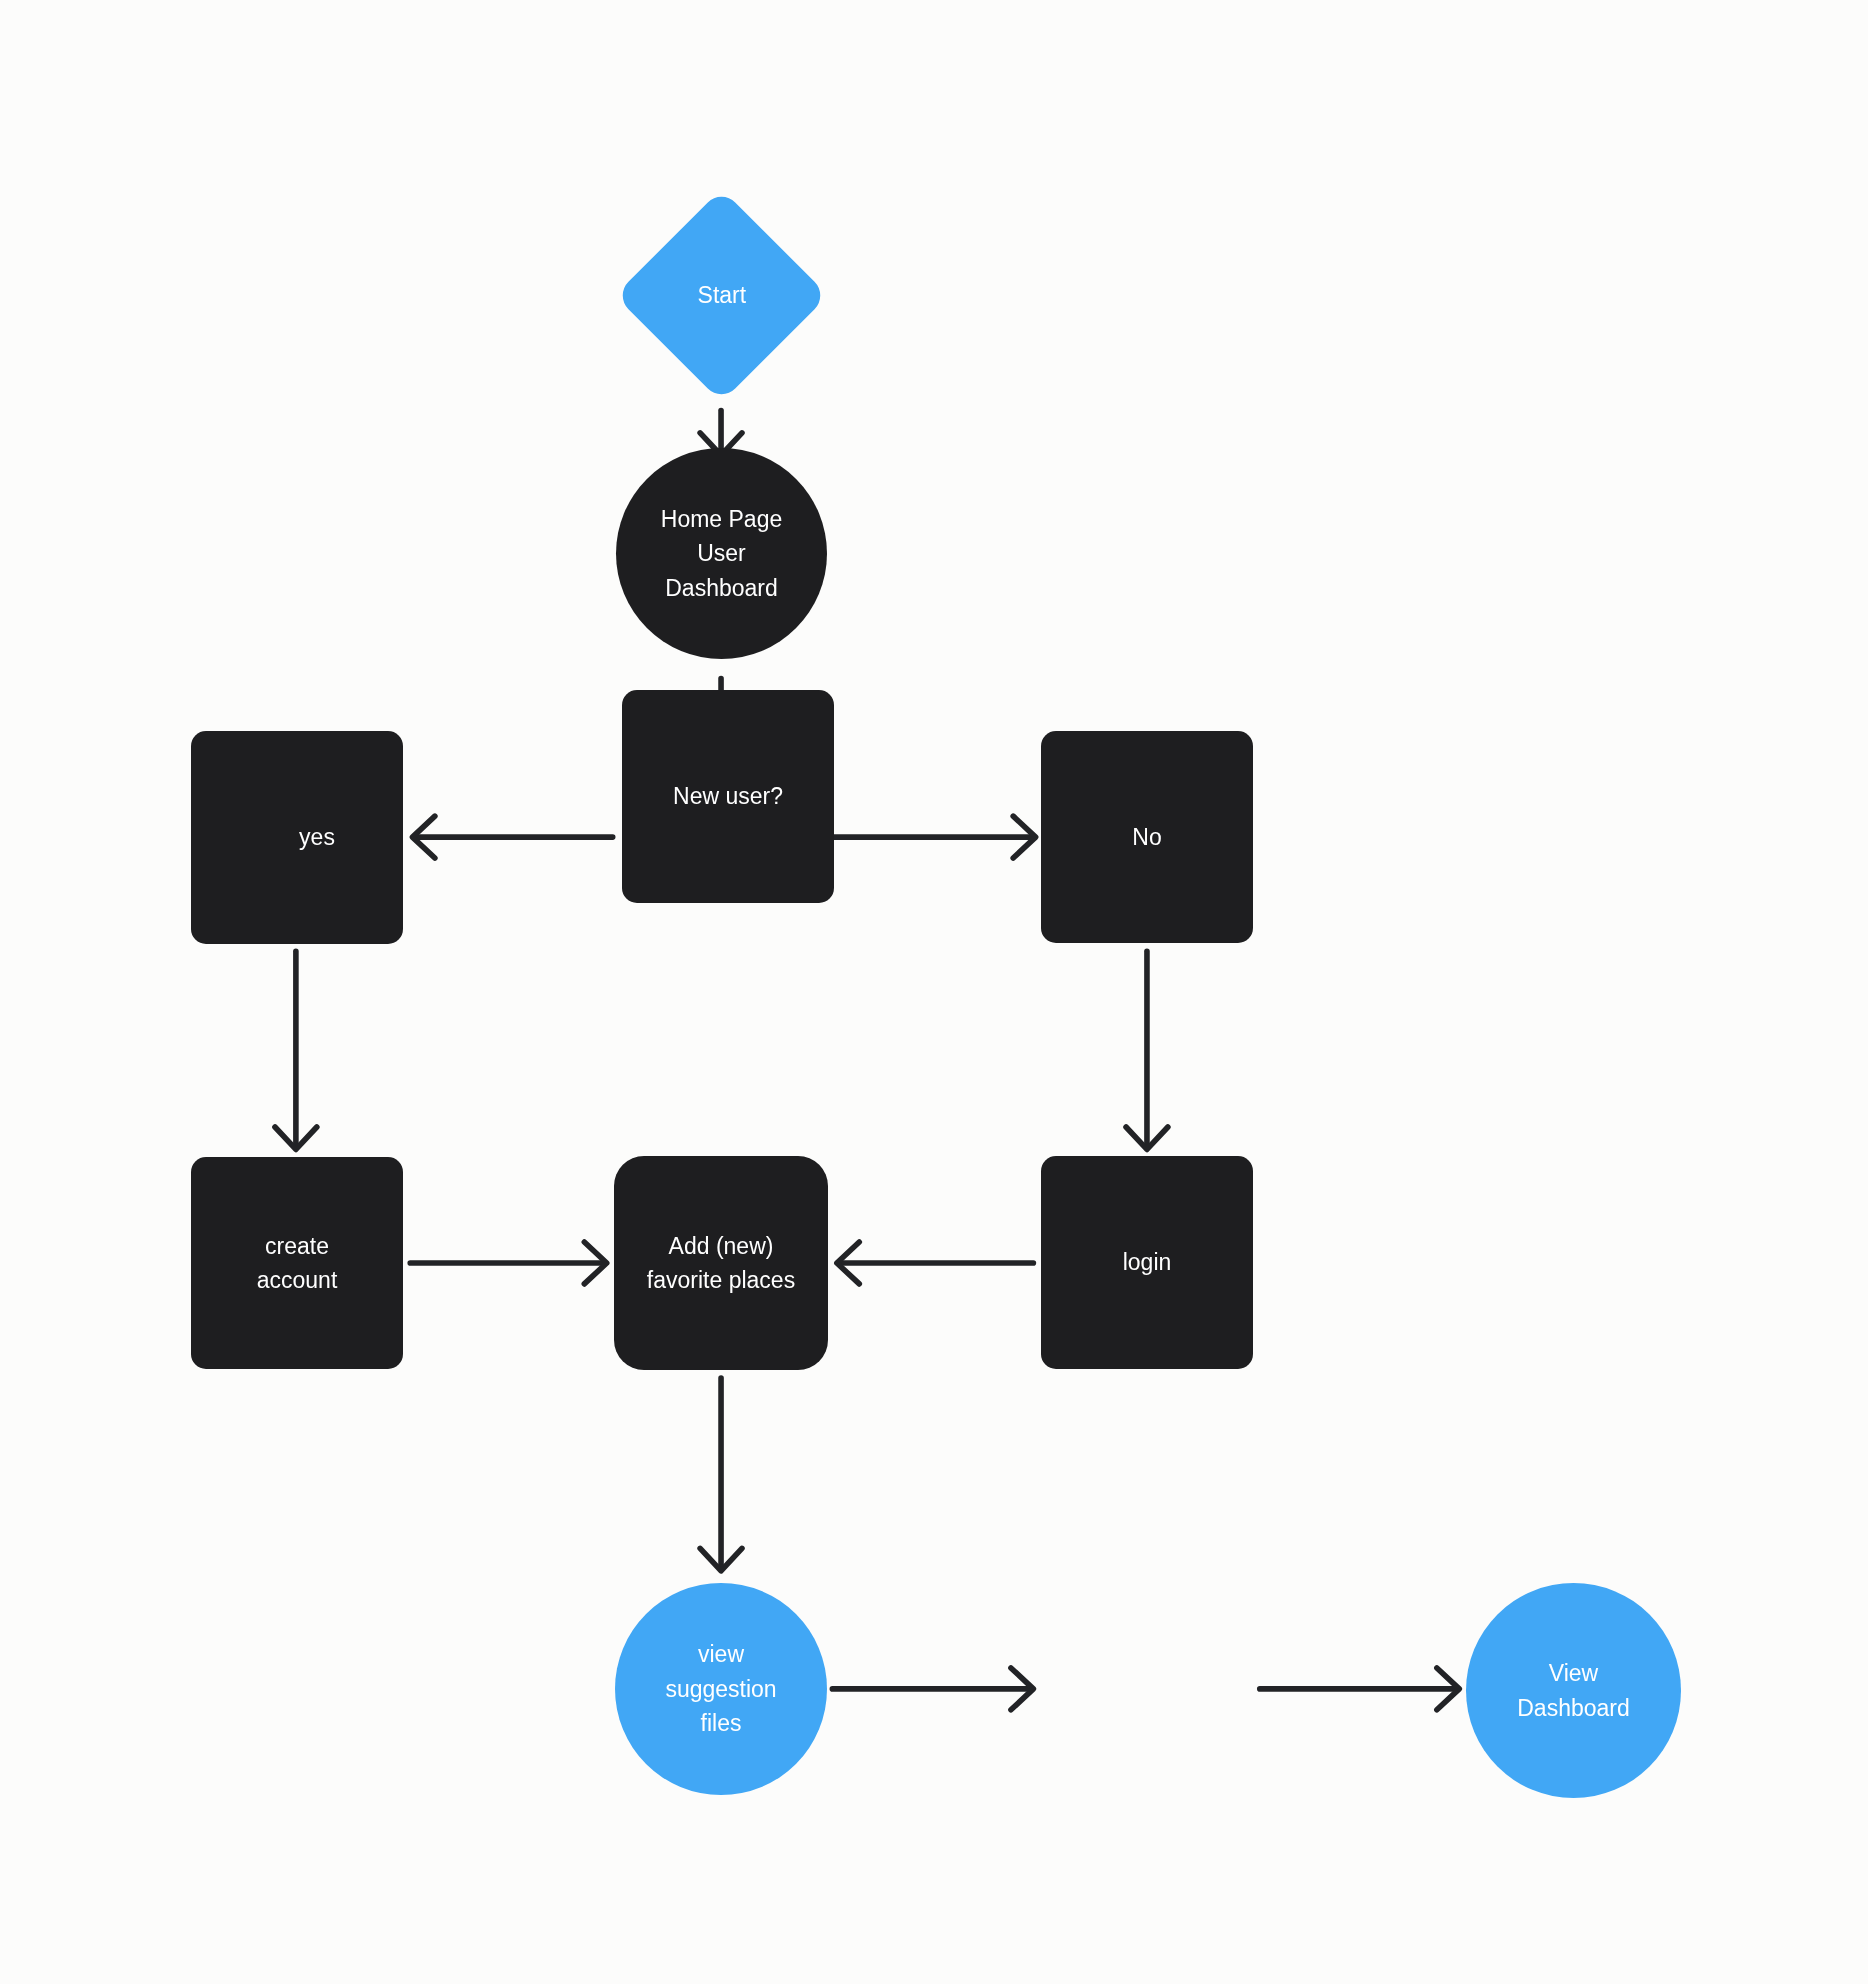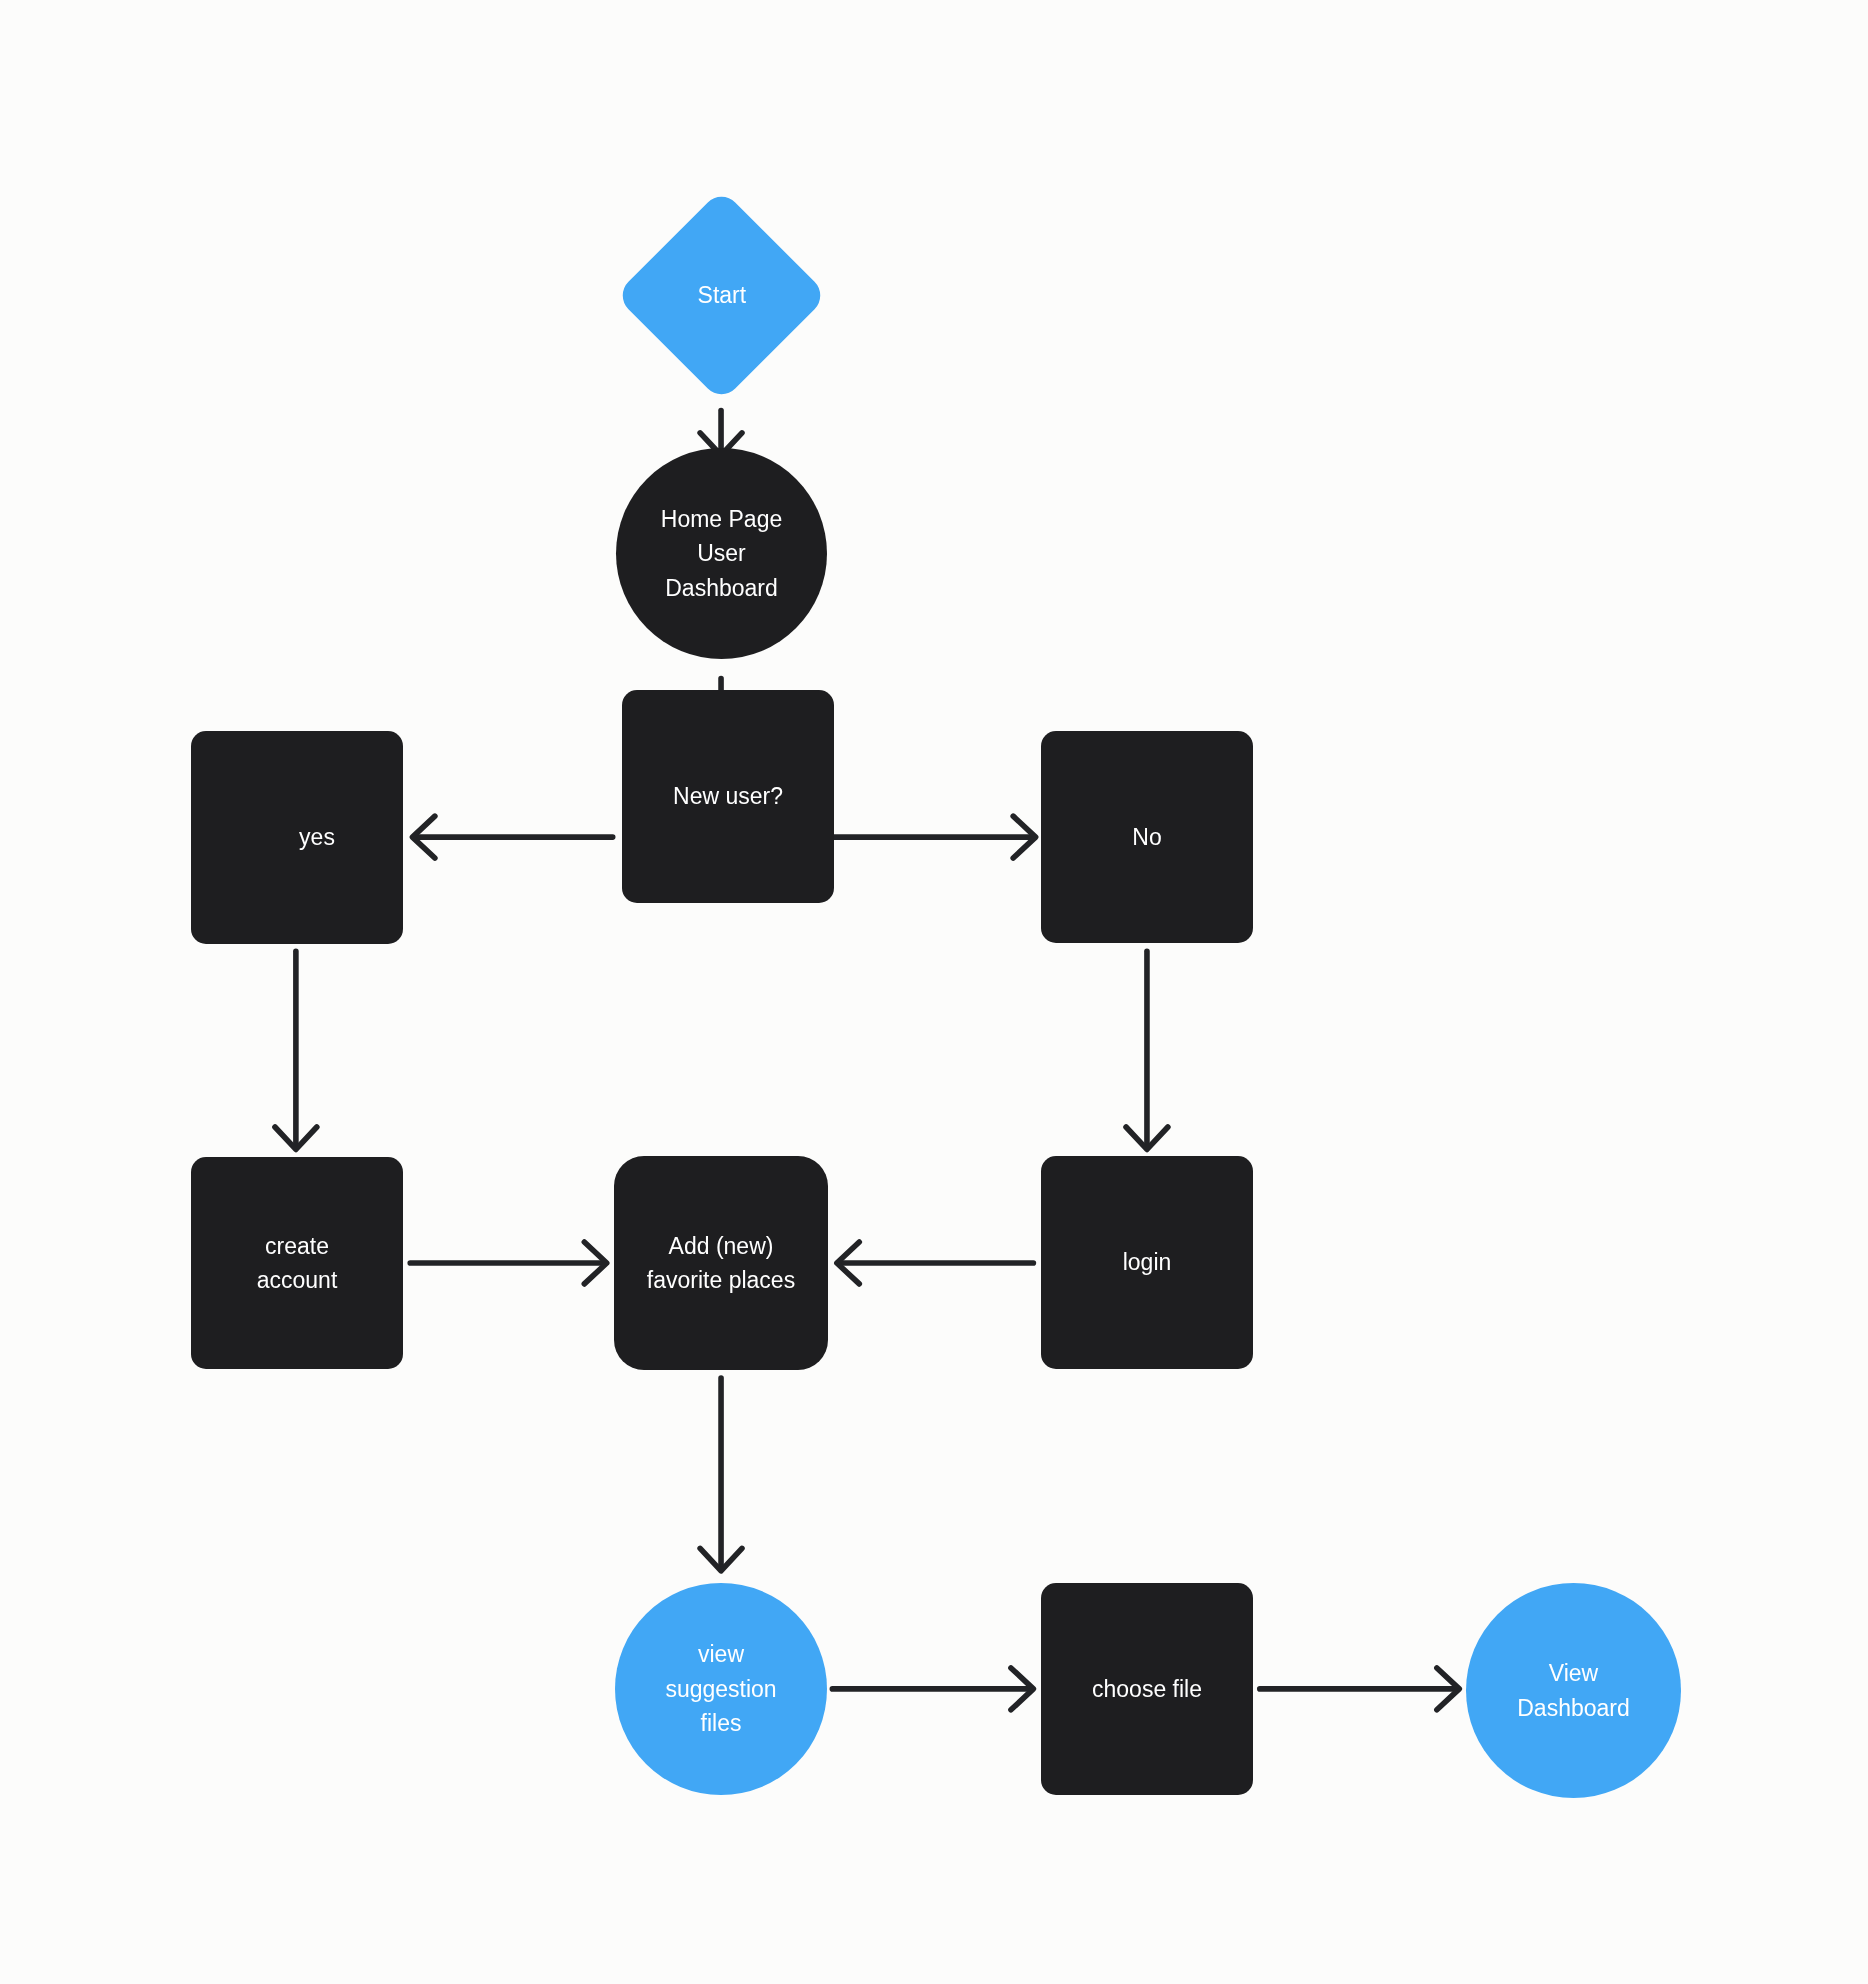--- a/index.html
+++ b/index.html
@@ -158,23 +158,20 @@
   <div id="node-login" class="node shape-square fill-dark">
     <span class="node-label">login</span>
   </div>
 
   <div id="node-view-suggestion-files" class="node shape-circle fill-blue">
     <span class="node-label">view
 suggestion
 files</span>
   </div>
 
-  <div id="node-choose-file" class="node shape-square fill-dark">
-    <span class="node-label">choose file</span>
-  </div>
 
   <div id="node-view-dashboard" class="node shape-circle fill-blue">
     <span class="node-label">View
 Dashboard</span>
   </div>
 
 </div>
 
 
 </body></html>

